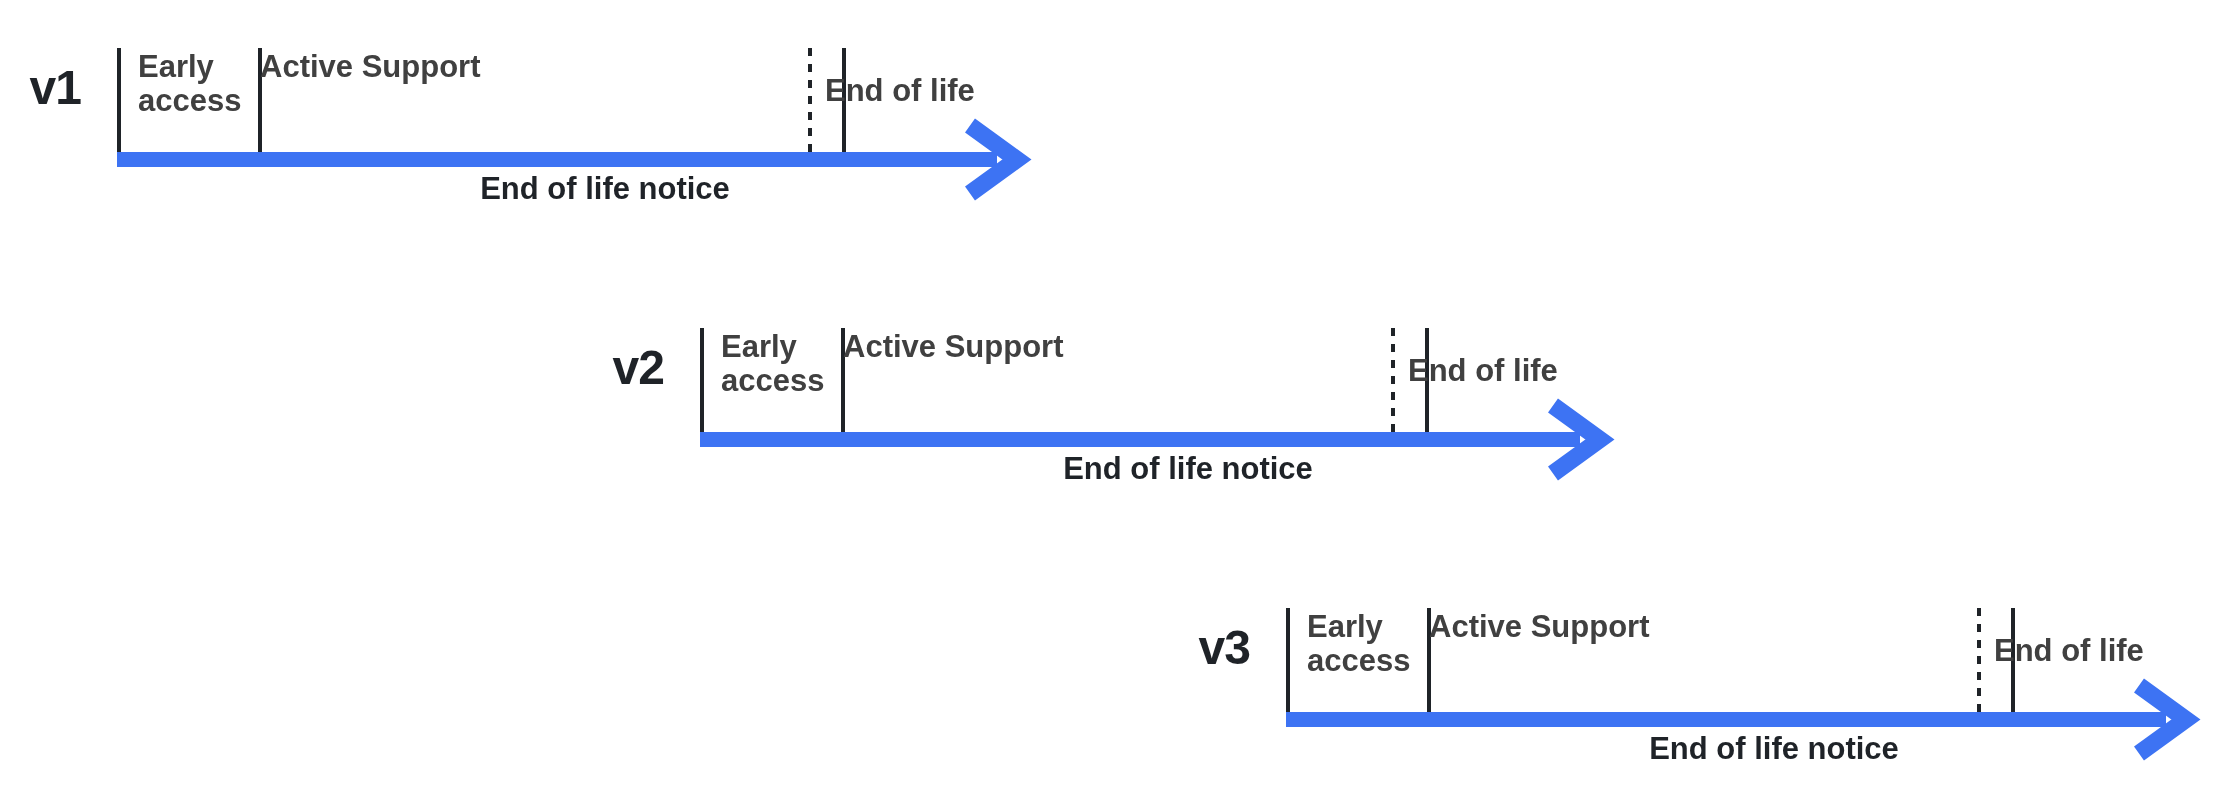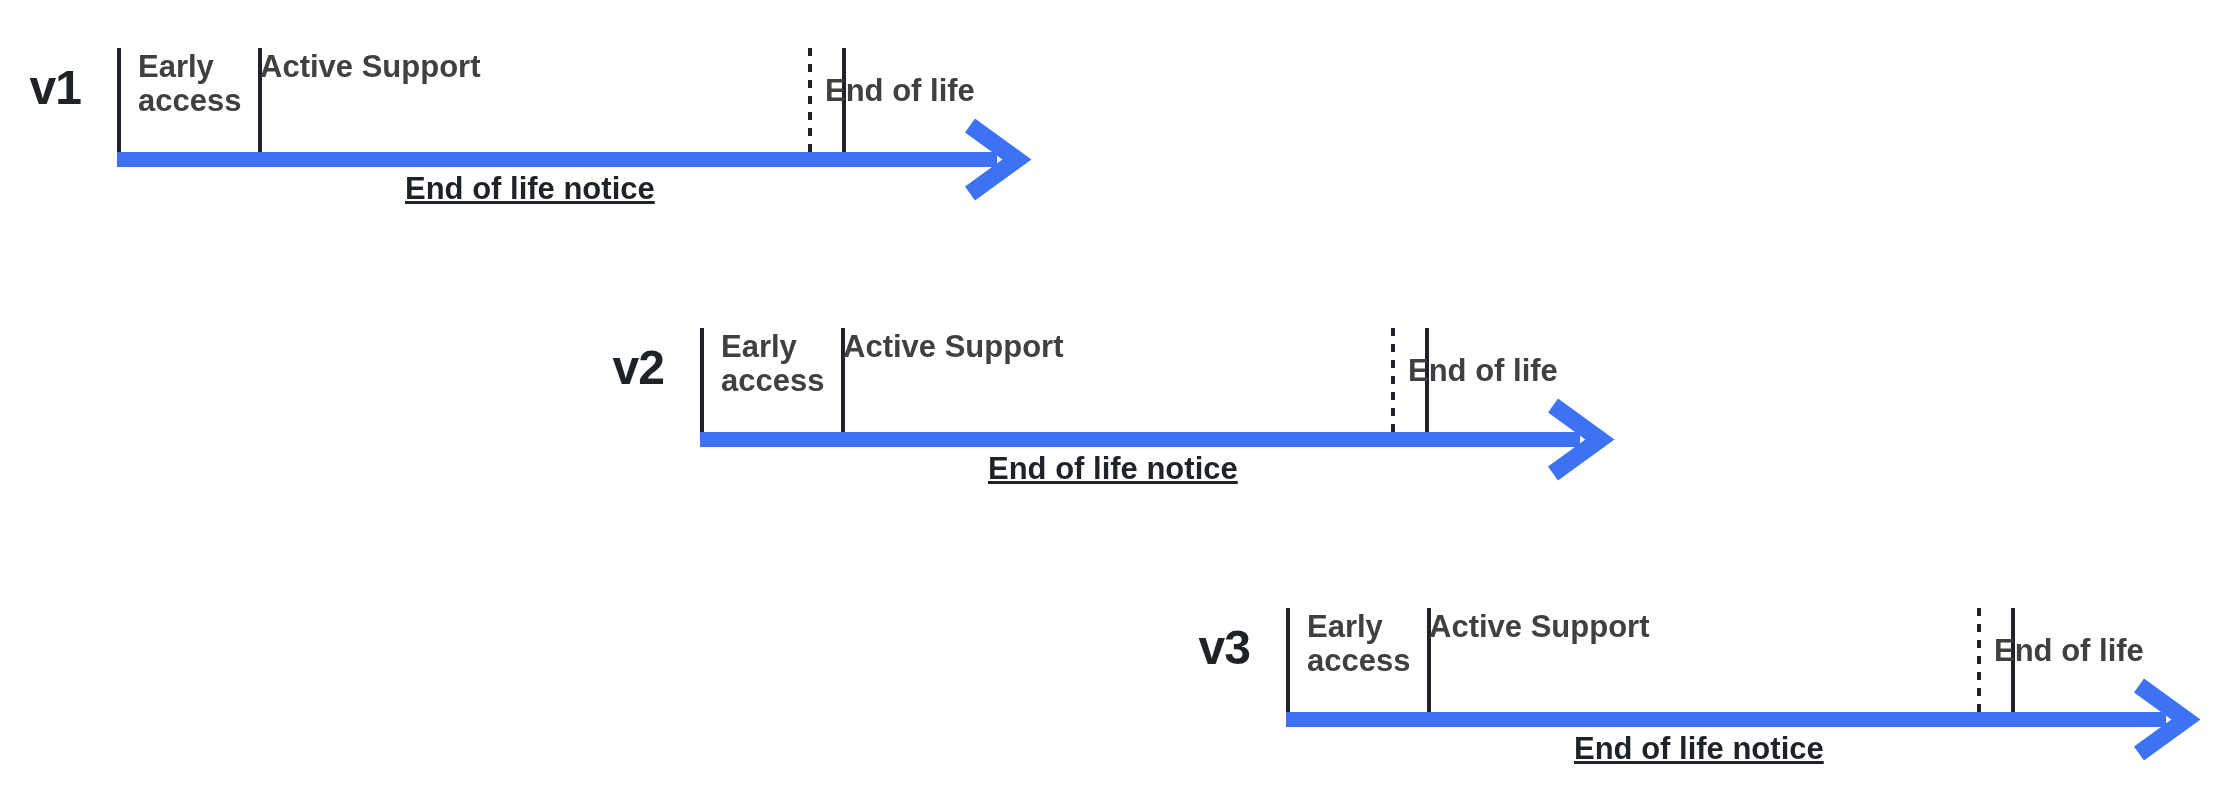--- a/index.html
+++ b/index.html
@@ -96,27 +96,26 @@
     stroke-linecap: butt;
     stroke-linejoin: miter;
     stroke-miterlimit: 10;
   }
 
   .notice-label {
     position: absolute;
     top: 124px;
     left: 288px;
     width: 400px;
-    text-align: left;
+    text-align: center;
     font-size: 31px;
     line-height: 34px;
     font-weight: 700;
     color: #1f2328;
     white-space: nowrap;
-    text-decoration: underline;
   }
 </style>
 </head>
 <body>
 
 <div class="canvas">
 
   <div class="timeline-row row-1">
     <div class="vlabel">v1</div>
     <div class="tick t1"></div>

